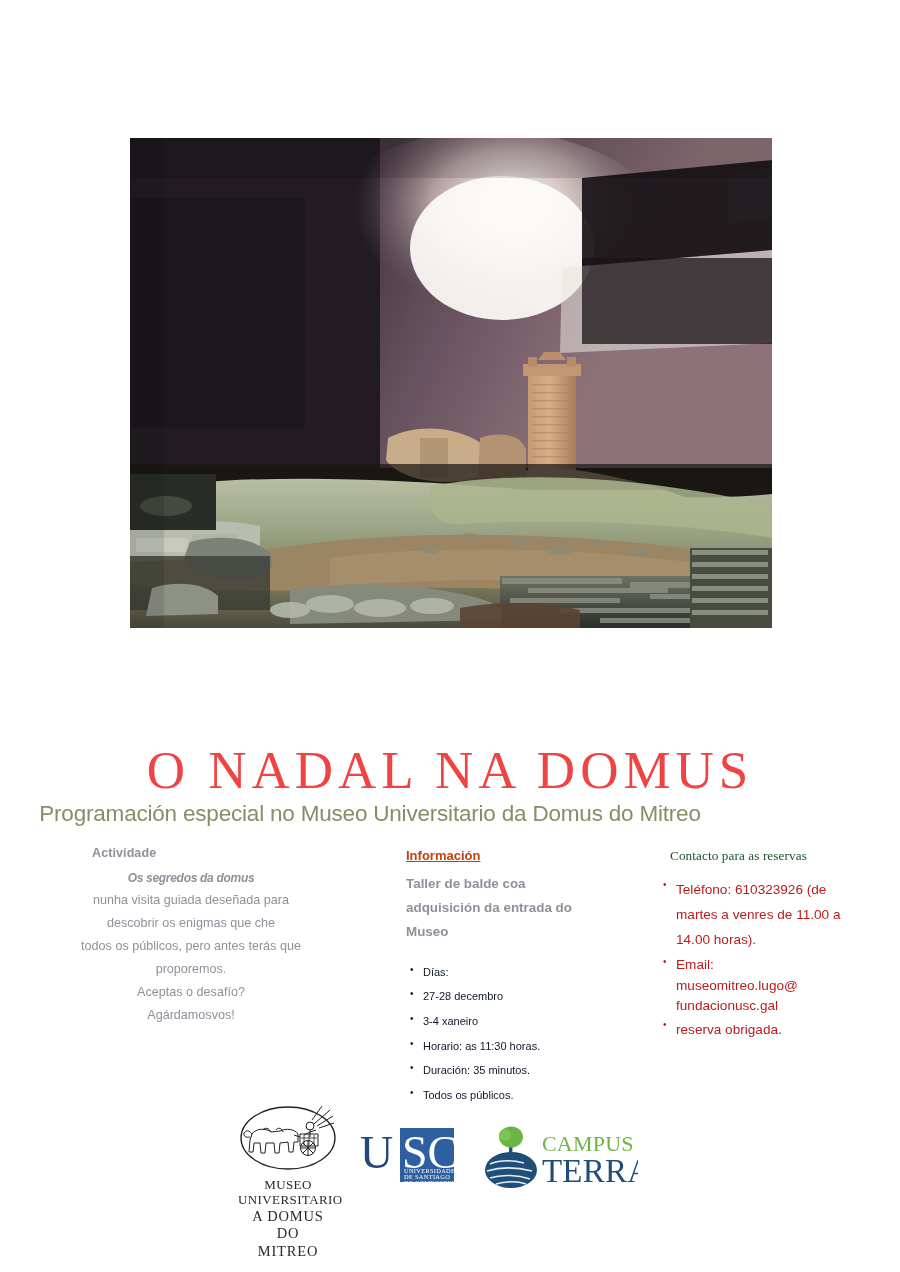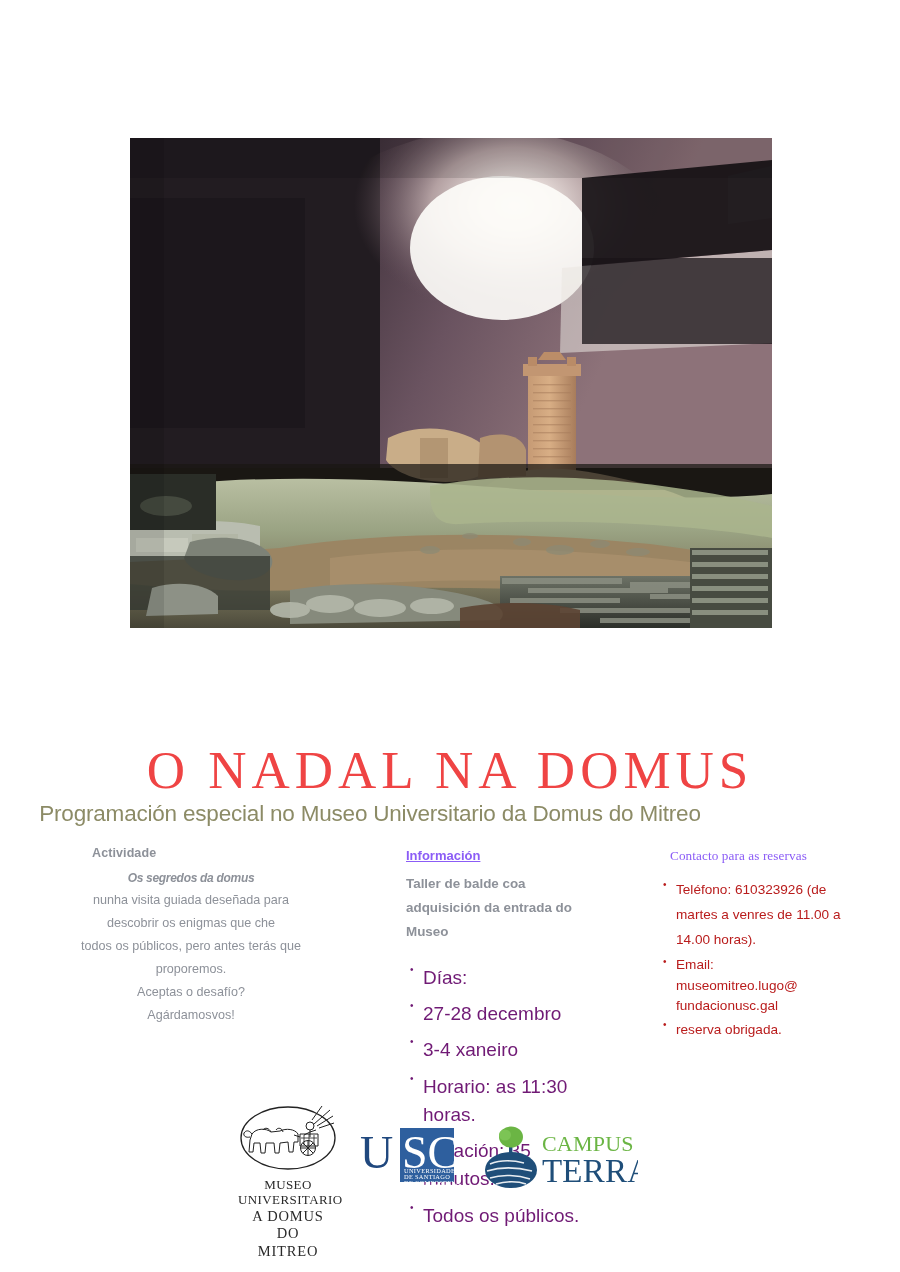--- a/index.html
+++ b/index.html
@@ -103,62 +103,62 @@
     position: absolute;
     left: 406px;
     top: 2px;
     width: 176px;
     color: #8d9199;
   }
   .col-info .head {
     font-size: 13px;
     font-weight: 600;
     text-decoration: underline;
-    color: #8b5cf6;
+    color: #c2410c;
     letter-spacing: 0px;
   }
   .col-info .intro {
     margin-top: 9px;
     font-size: 13.4px;
     line-height: 1.78;
     color: #8d9199;
     font-weight: bold;
   }
   .col-info ul {
     margin: 20px 0 0 0;
     padding: 0 0 0 17px;
     list-style: none;
   }
   .col-info li {
     position: relative;
-    font-size: 19px;
+    font-size: 11px;
     line-height: 1.47;
     margin-bottom: 8.5px;
-    color: #701a75;
+    color: #0f172a;
   }
   .col-info li::before {
     content: "\2022";
     position: absolute;
     left: -13px;
     top: -1px;
     font-size: 10px;
   }
 
   
   .col-contact {
     position: absolute;
     left: 660px;
     top: 2px;
     width: 190px;
     color: #8d9199;
   }
   .col-contact .head {
     font-family: "Liberation Serif", "DejaVu Serif", serif;
     font-size: 13.2px;
-    color: #8b5cf6;
+    color: #14532d;
     letter-spacing: 0.1px;
     margin-left: 10px;
   }
   .col-contact ul {
     margin: 13px 0 0 0;
     padding: 0 0 0 16px;
     list-style: none;
   }
   .col-contact li {
     position: relative;

